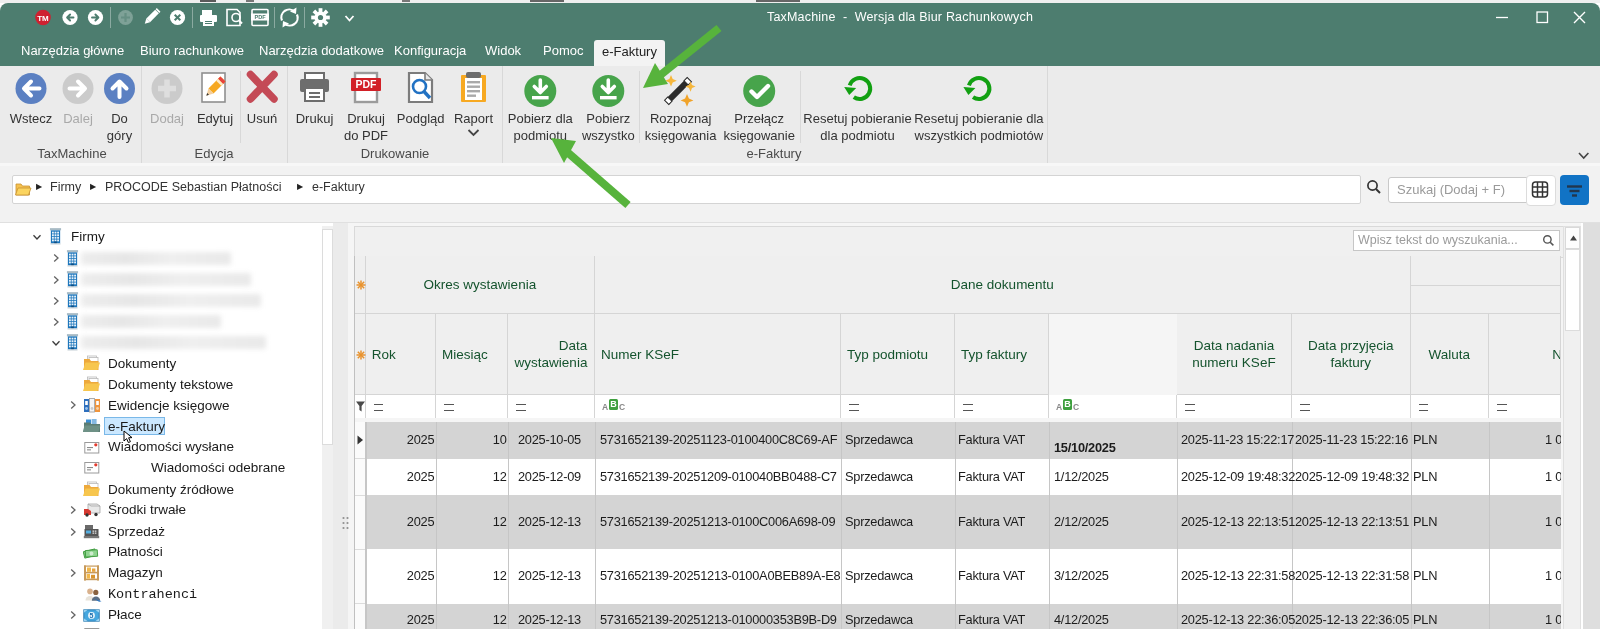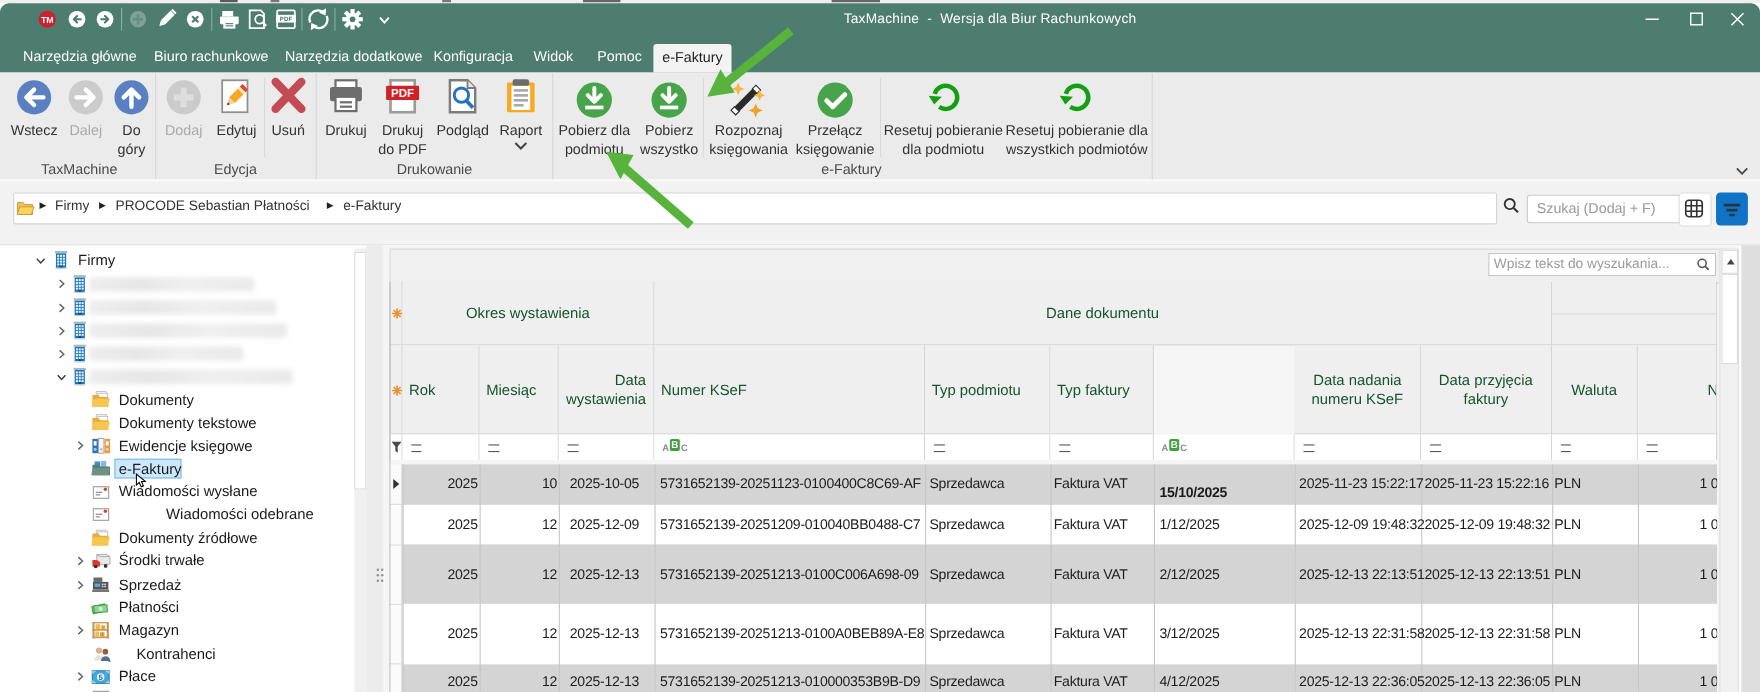--- a/index.html
+++ b/index.html
@@ -543,21 +543,21 @@
       <svg class="abs" style="left:68px;top:342px" width="10" height="10">
           <use href="#chr"></use>
         </svg>
       <svg class="abs" style="left:83px;top:339px" width="17" height="16">
           <use href="#shelf"></use>
         </svg>
       <div class="trow abs" style="left:108px;top:339px;">Magazyn</div>
       <svg class="abs" style="left:84px;top:361.5px" width="18" height="14">
           <use href="#ppl"></use>
         </svg>
-      <div class="trow abs" style="left:124px;top:360.5px;">Kontrahenci</div>
+      <div class="trow abs" style="left:108px;top:360.5px;font-family:Liberation Mono, monospace;">Kontrahenci</div>
       <svg class="abs" style="left:68px;top:384.4px" width="10" height="10">
           <use href="#chr"></use>
         </svg>
       <svg class="abs" style="left:83px;top:382.9px" width="17" height="13">
           <use href="#pay5"></use>
         </svg>
       <div class="trow abs" style="left:108px;top:381.4px;">Płace</div>
       <svg class="abs" style="left:84px;top:401px" width="16" height="13">
           <use href="#env"></use>
         </svg>

